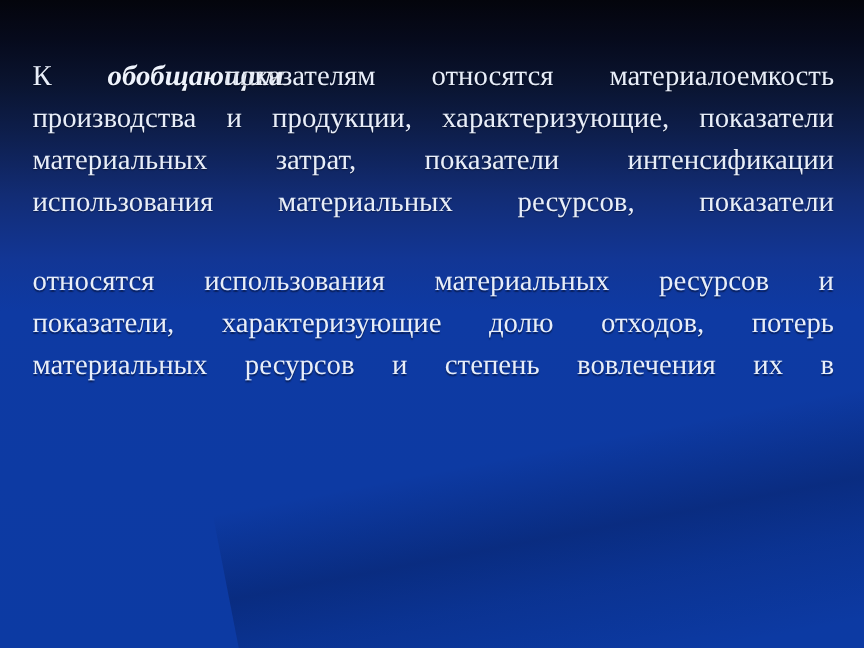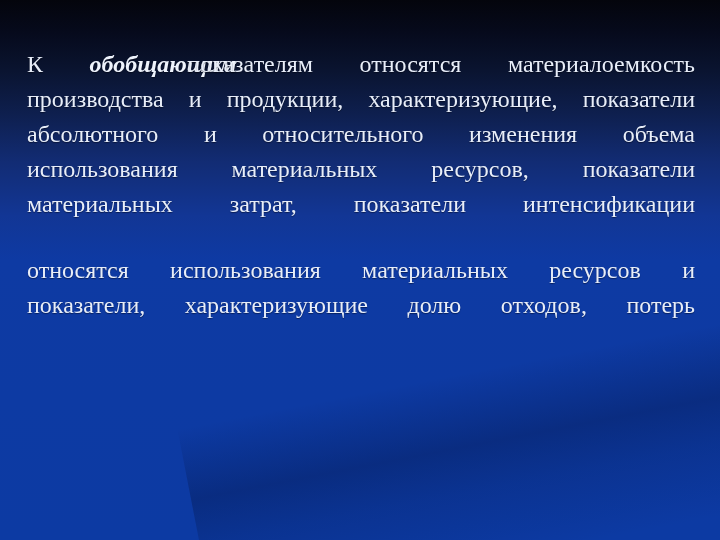--- a/index.html
+++ b/index.html
@@ -73,26 +73,26 @@
 <body>
 
 <div class="slide">
   <div class="swoosh"></div>
 
   <div class="content">
 
     <div class="para">
       <div class="line"><span>К</span> <span class="bi">обобщающим</span><span class="ov-1">показателям</span> <span>относятся материалоемкость</span></div>
       <div class="line">производства и продукции, характеризующие, показатели</div>
-      <div class="line">абсолютного и относительного изменения объема</div>
+      <div class="line">материальных затрат, показатели интенсификации</div>
       <div class="line">использования материальных ресурсов, показатели</div>
-      <div class="line">материальных затрат, показатели интенсификации</div>
     </div>
 
     <div class="para-gap"></div>
 
     <div class="para">
       <div class="line">относятся использования материальных ресурсов и</div>
       <div class="line">показатели, характеризующие долю отходов, потерь</div>
+      <div class="line">материальных ресурсов и степень вовлечения их в</div>
     </div>
 
   </div>
 </div>
 
 </body></html>

